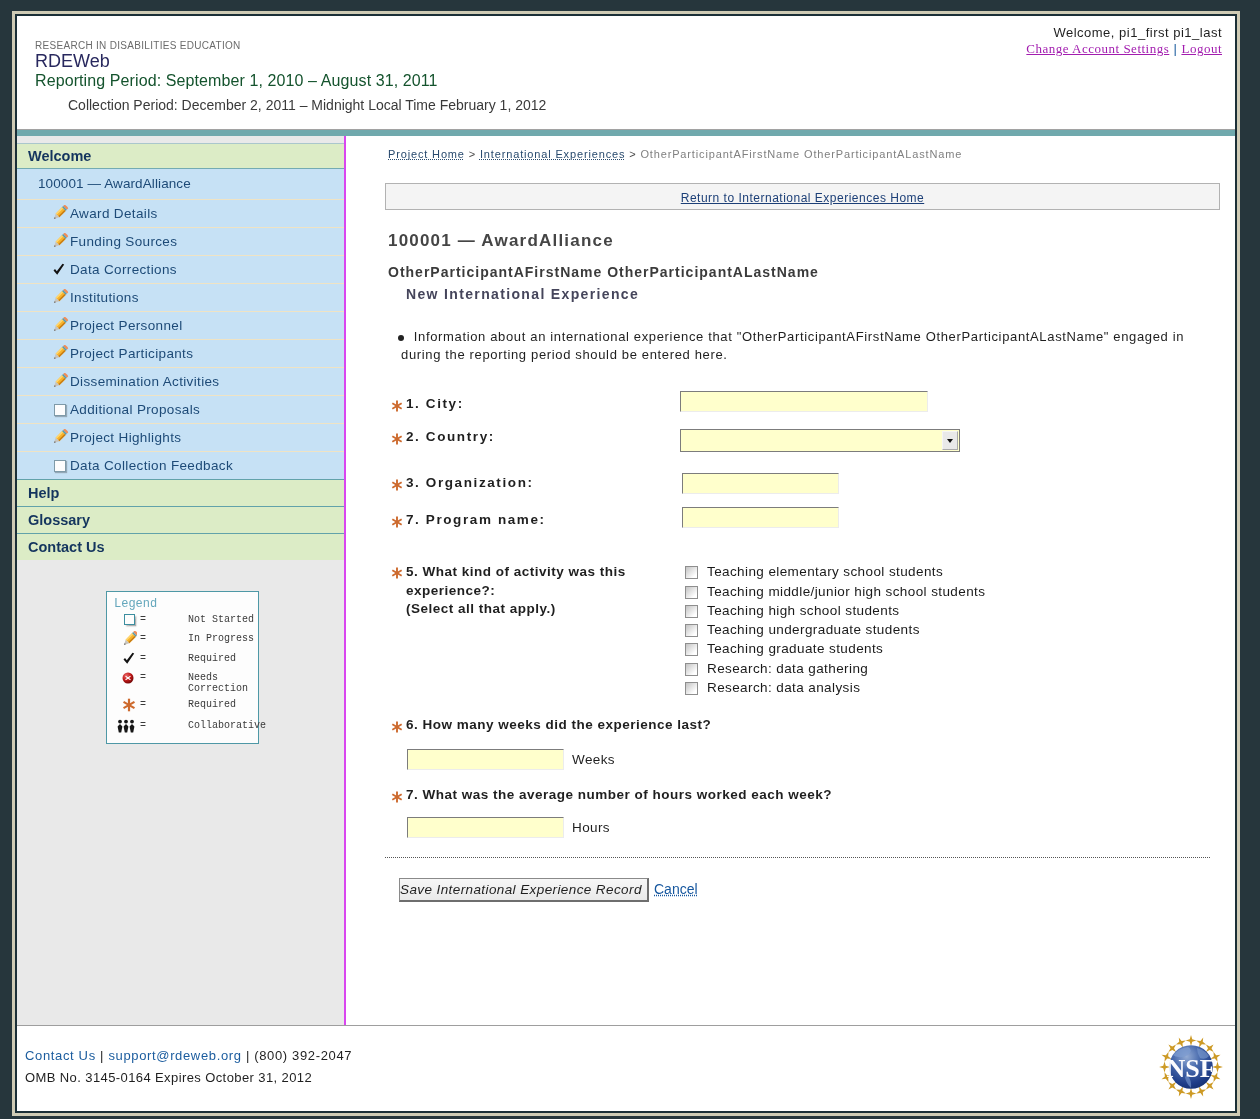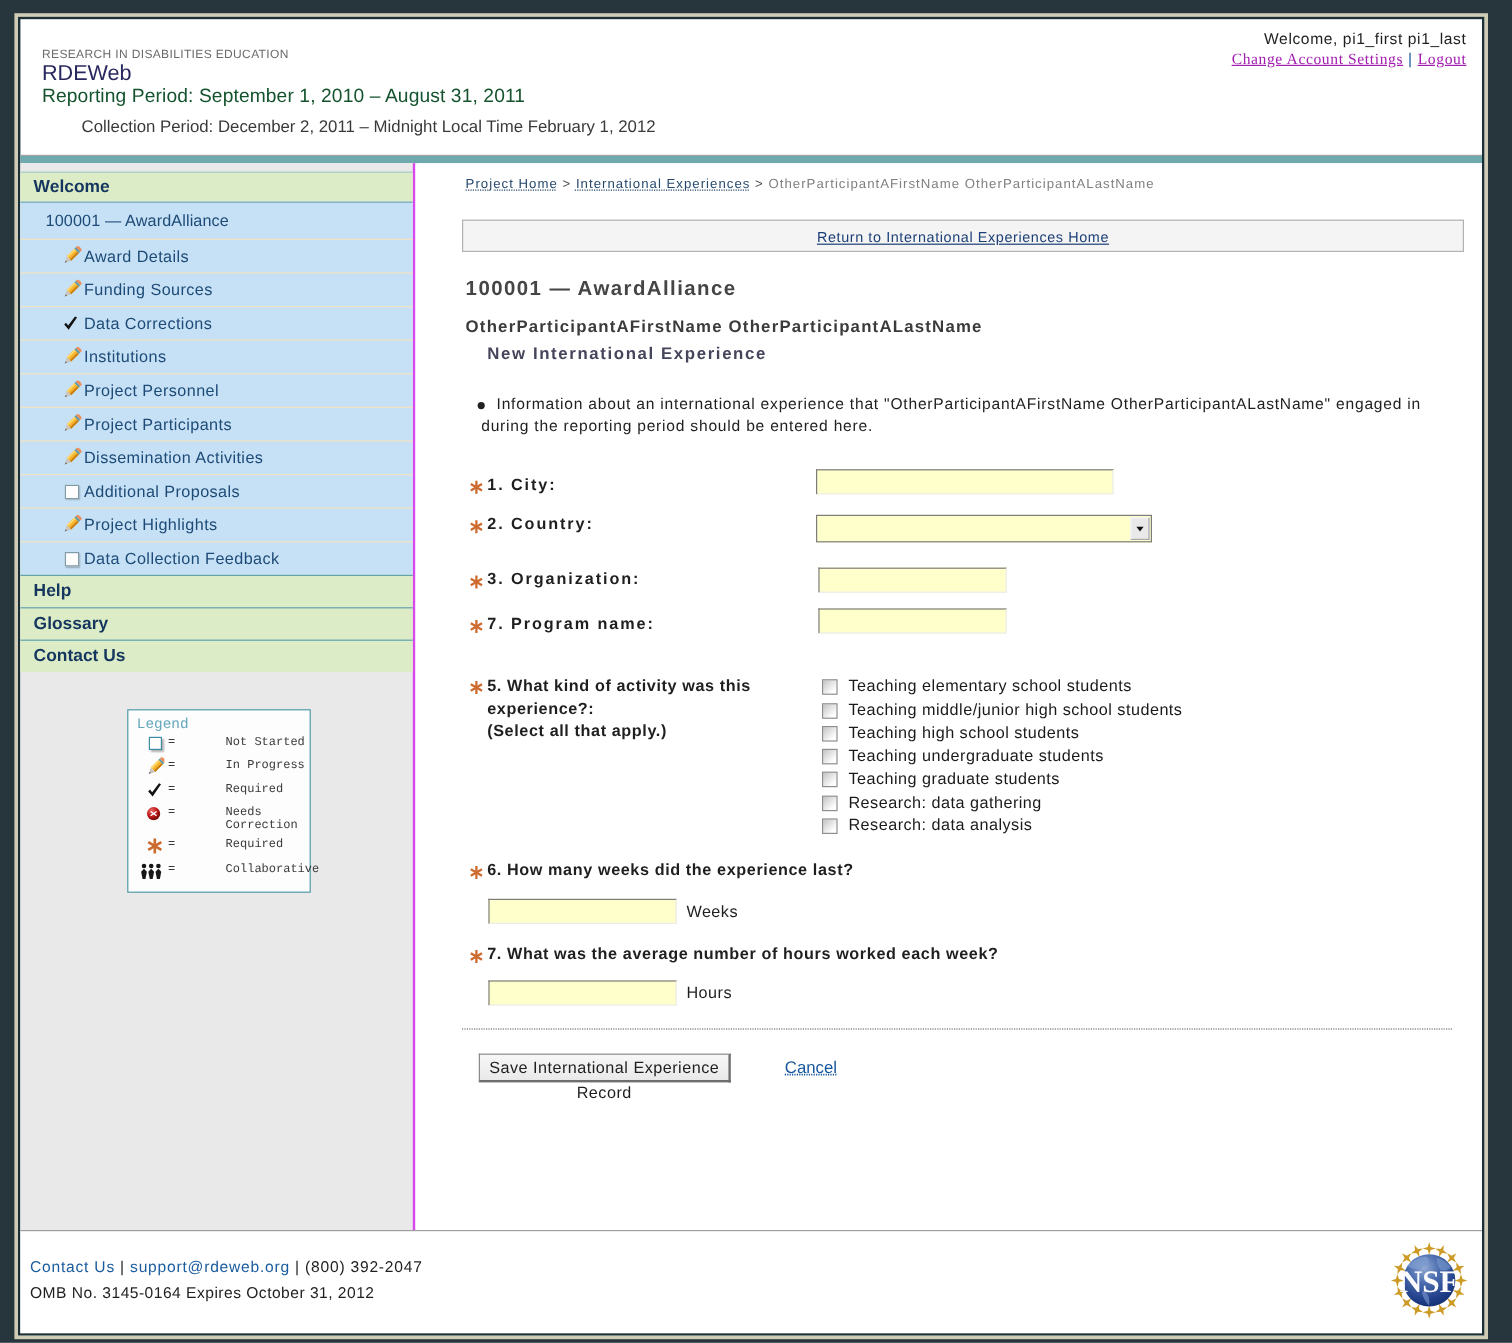--- a/index.html
+++ b/index.html
@@ -54,21 +54,21 @@
 .flabel{position:absolute;font-size:13.5px;font-weight:bold;color:#1f1f1f;letter-spacing:0.5px;}
 .wls{letter-spacing:1.6px;}
 .tinput{position:absolute;background:#ffffcc;border-top:1px solid #7c7c7c;border-left:1px solid #7c7c7c;border-bottom:1px solid #ececec;border-right:1px solid #ececec;}
 .selbox{position:absolute;background:#ffffcc;border:1px solid #7c7c7c;}
 .selbtn{position:absolute;right:1px;top:1px;bottom:1px;width:16px;background:#e9e9e9;border:1px solid #aaa;border-top-color:#f5f5f5;border-left-color:#f5f5f5;box-sizing:border-box;}
 .selbtn:after{content:"";position:absolute;left:4px;top:7px;border-left:3.5px solid transparent;border-right:3.5px solid transparent;border-top:4.5px solid #111;}
 .cbox{position:absolute;width:11px;height:11px;border:1px solid #8e8e8e;background:linear-gradient(135deg,#c3c3c3,#ffffff 80%);}
 .clabel{position:absolute;font-size:13.5px;color:#1a1a1a;letter-spacing:0.4px;}
 .unit{position:absolute;font-size:13.5px;color:#1f1f1f;letter-spacing:0.4px;}
 .dotline{left:368px;top:841px;width:825px;height:0;border-top:1.5px dotted #555;}
-.savebtn{left:382px;top:862px;width:210px;height:24px;background:linear-gradient(#f7f7f7,#e9e9e9);border:1px solid #8a8a8a;border-right:2px solid #6e6e6e;border-bottom:2px solid #6e6e6e;box-sizing:border-box;text-align:center;line-height:21px;font-size:13.5px;color:#1f1f1f;letter-spacing:0.4px;}
+.savebtn{left:382px;top:862px;width:250px;height:24px;background:linear-gradient(#f7f7f7,#e9e9e9);border:1px solid #8a8a8a;border-right:2px solid #6e6e6e;border-bottom:2px solid #6e6e6e;box-sizing:border-box;text-align:left;line-height:21px;font-size:13.5px;color:#1f1f1f;letter-spacing:0.4px;font-style:italic;}
 .cancel{left:637px;top:865px;font-size:14px;letter-spacing:0;}
 .cancel a{color:#15569e;text-decoration:underline dotted;}
 .fline1{left:8px;top:1032px;font-size:13px;color:#1f1f1f;letter-spacing:0.65px;}
 .fline1 a{color:#1b5c9e;text-decoration:none;}
 .fline2{left:8px;top:1054px;font-size:13px;color:#1f1f1f;letter-spacing:0.4px;}
 </style>
 </head>
 <body>
 <svg width="0" height="0" style="position:absolute">
 <defs>

